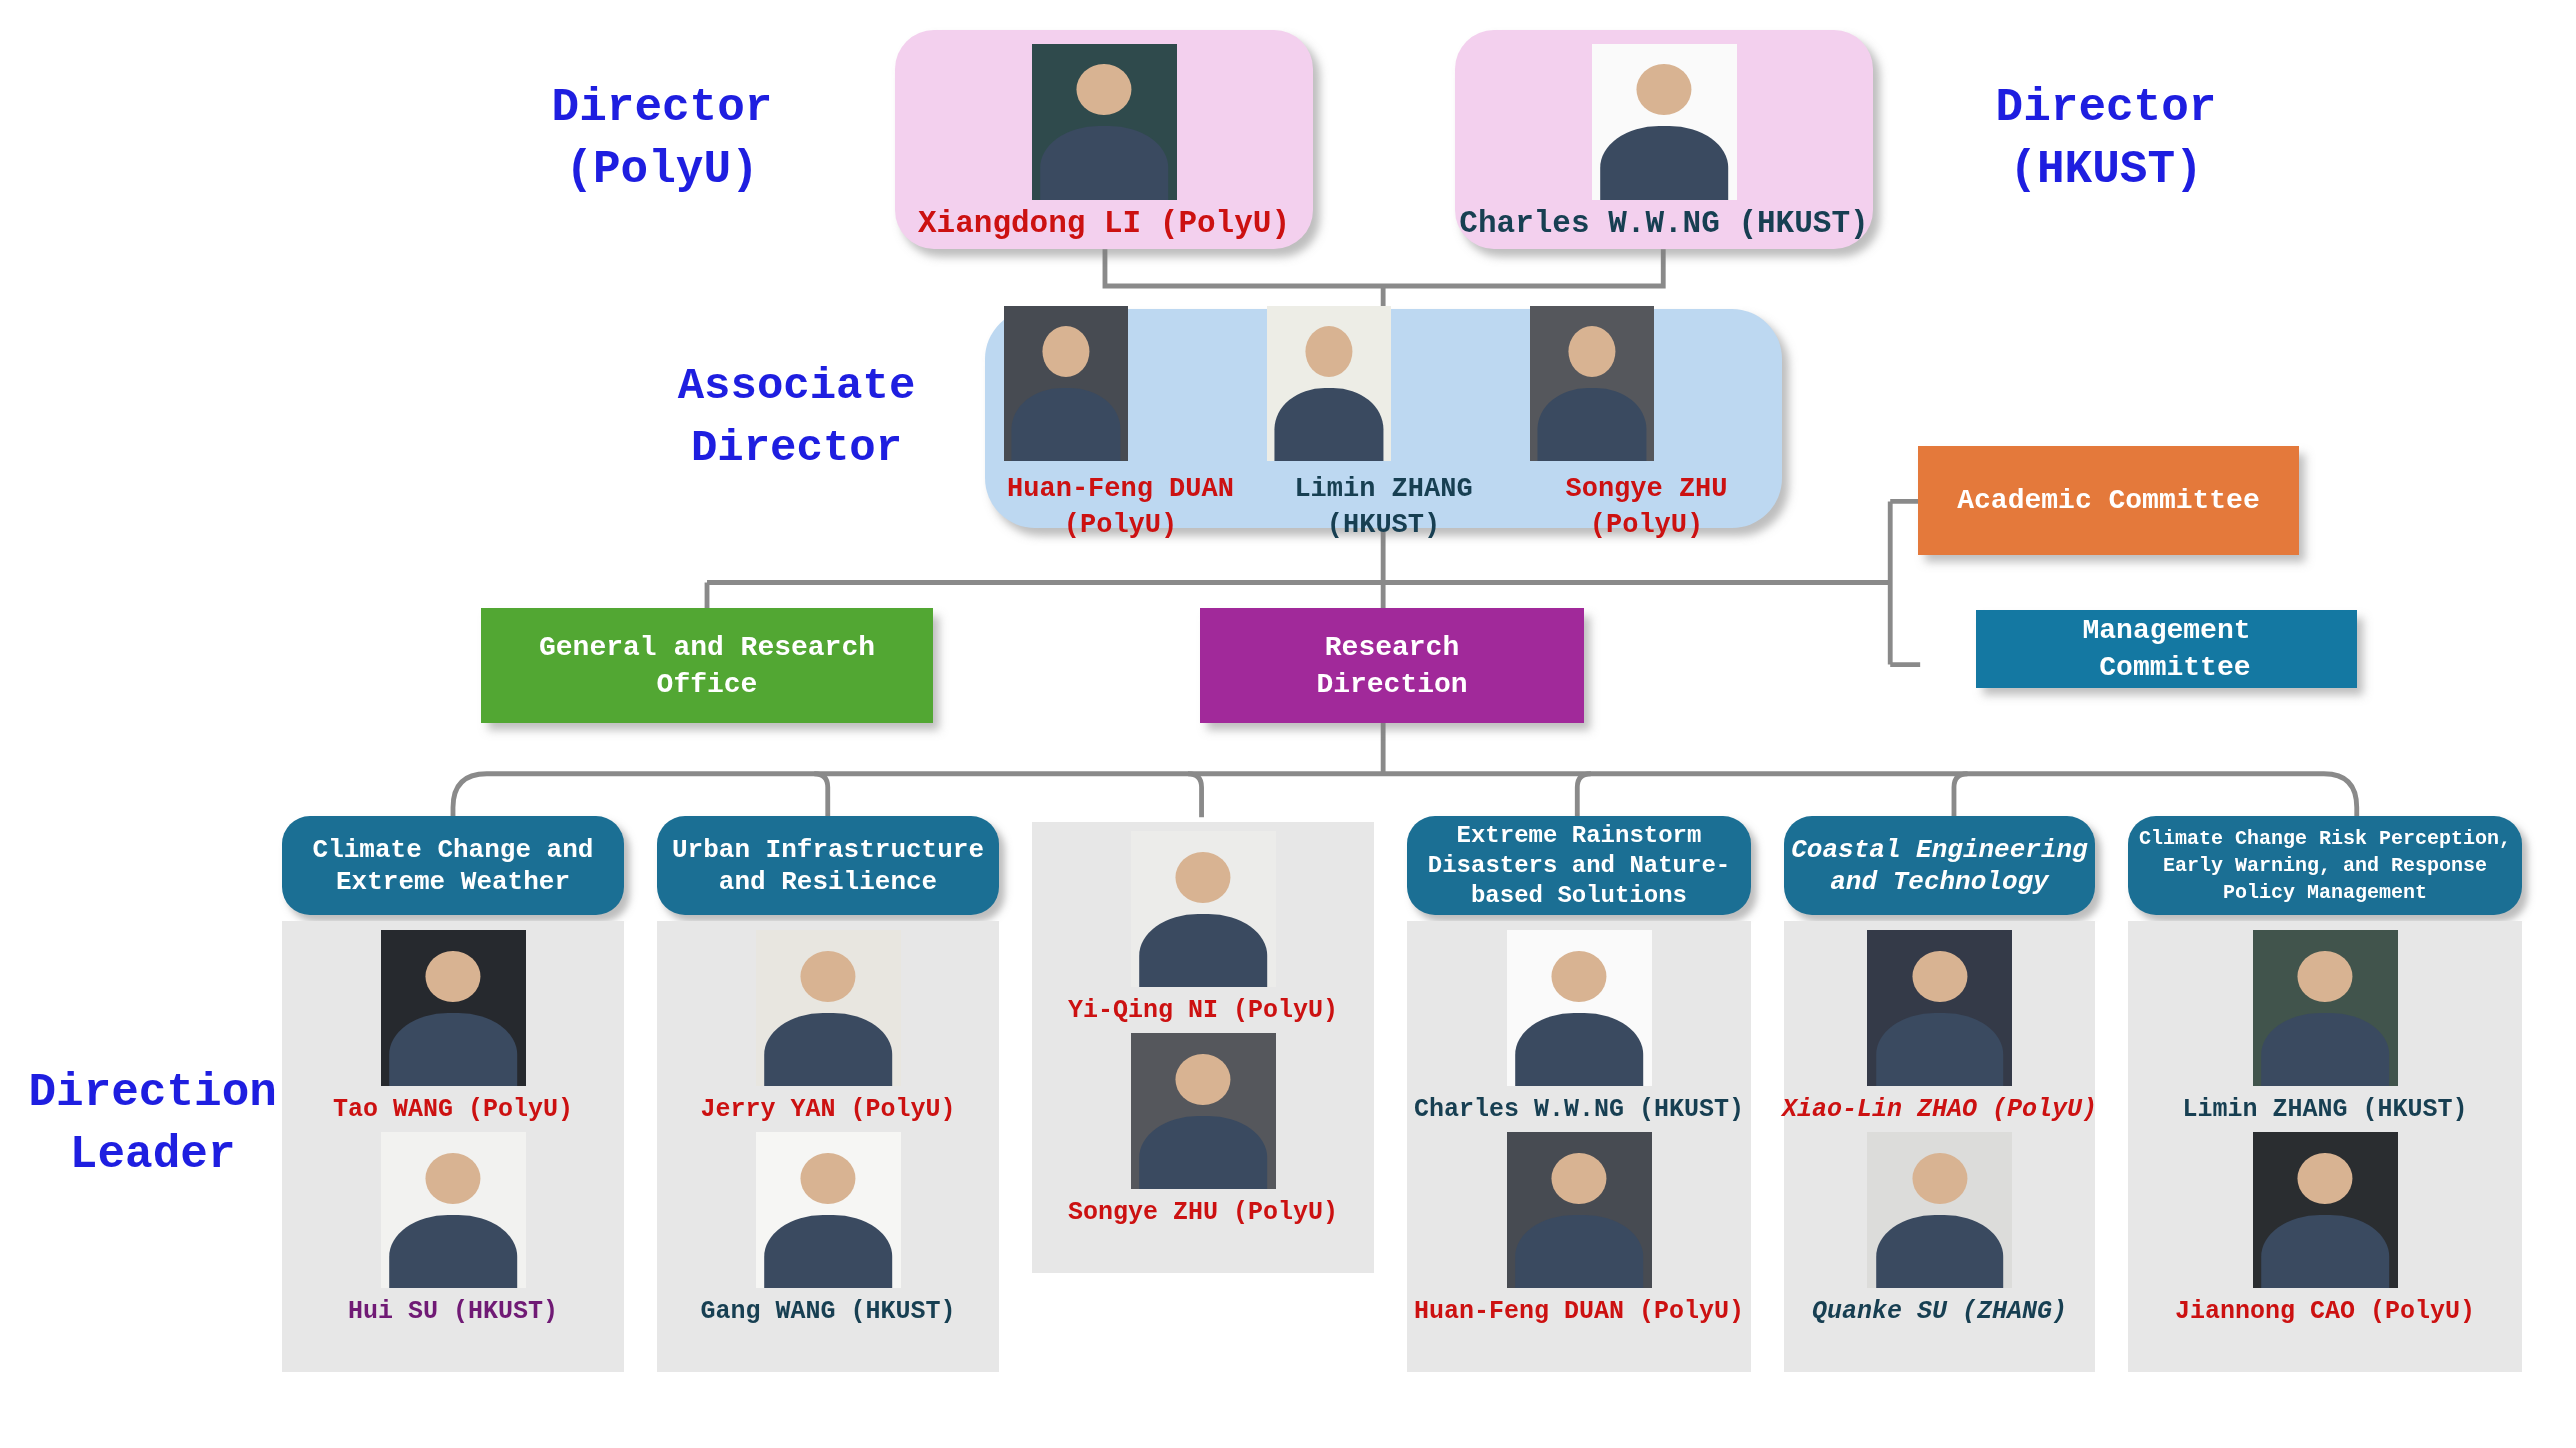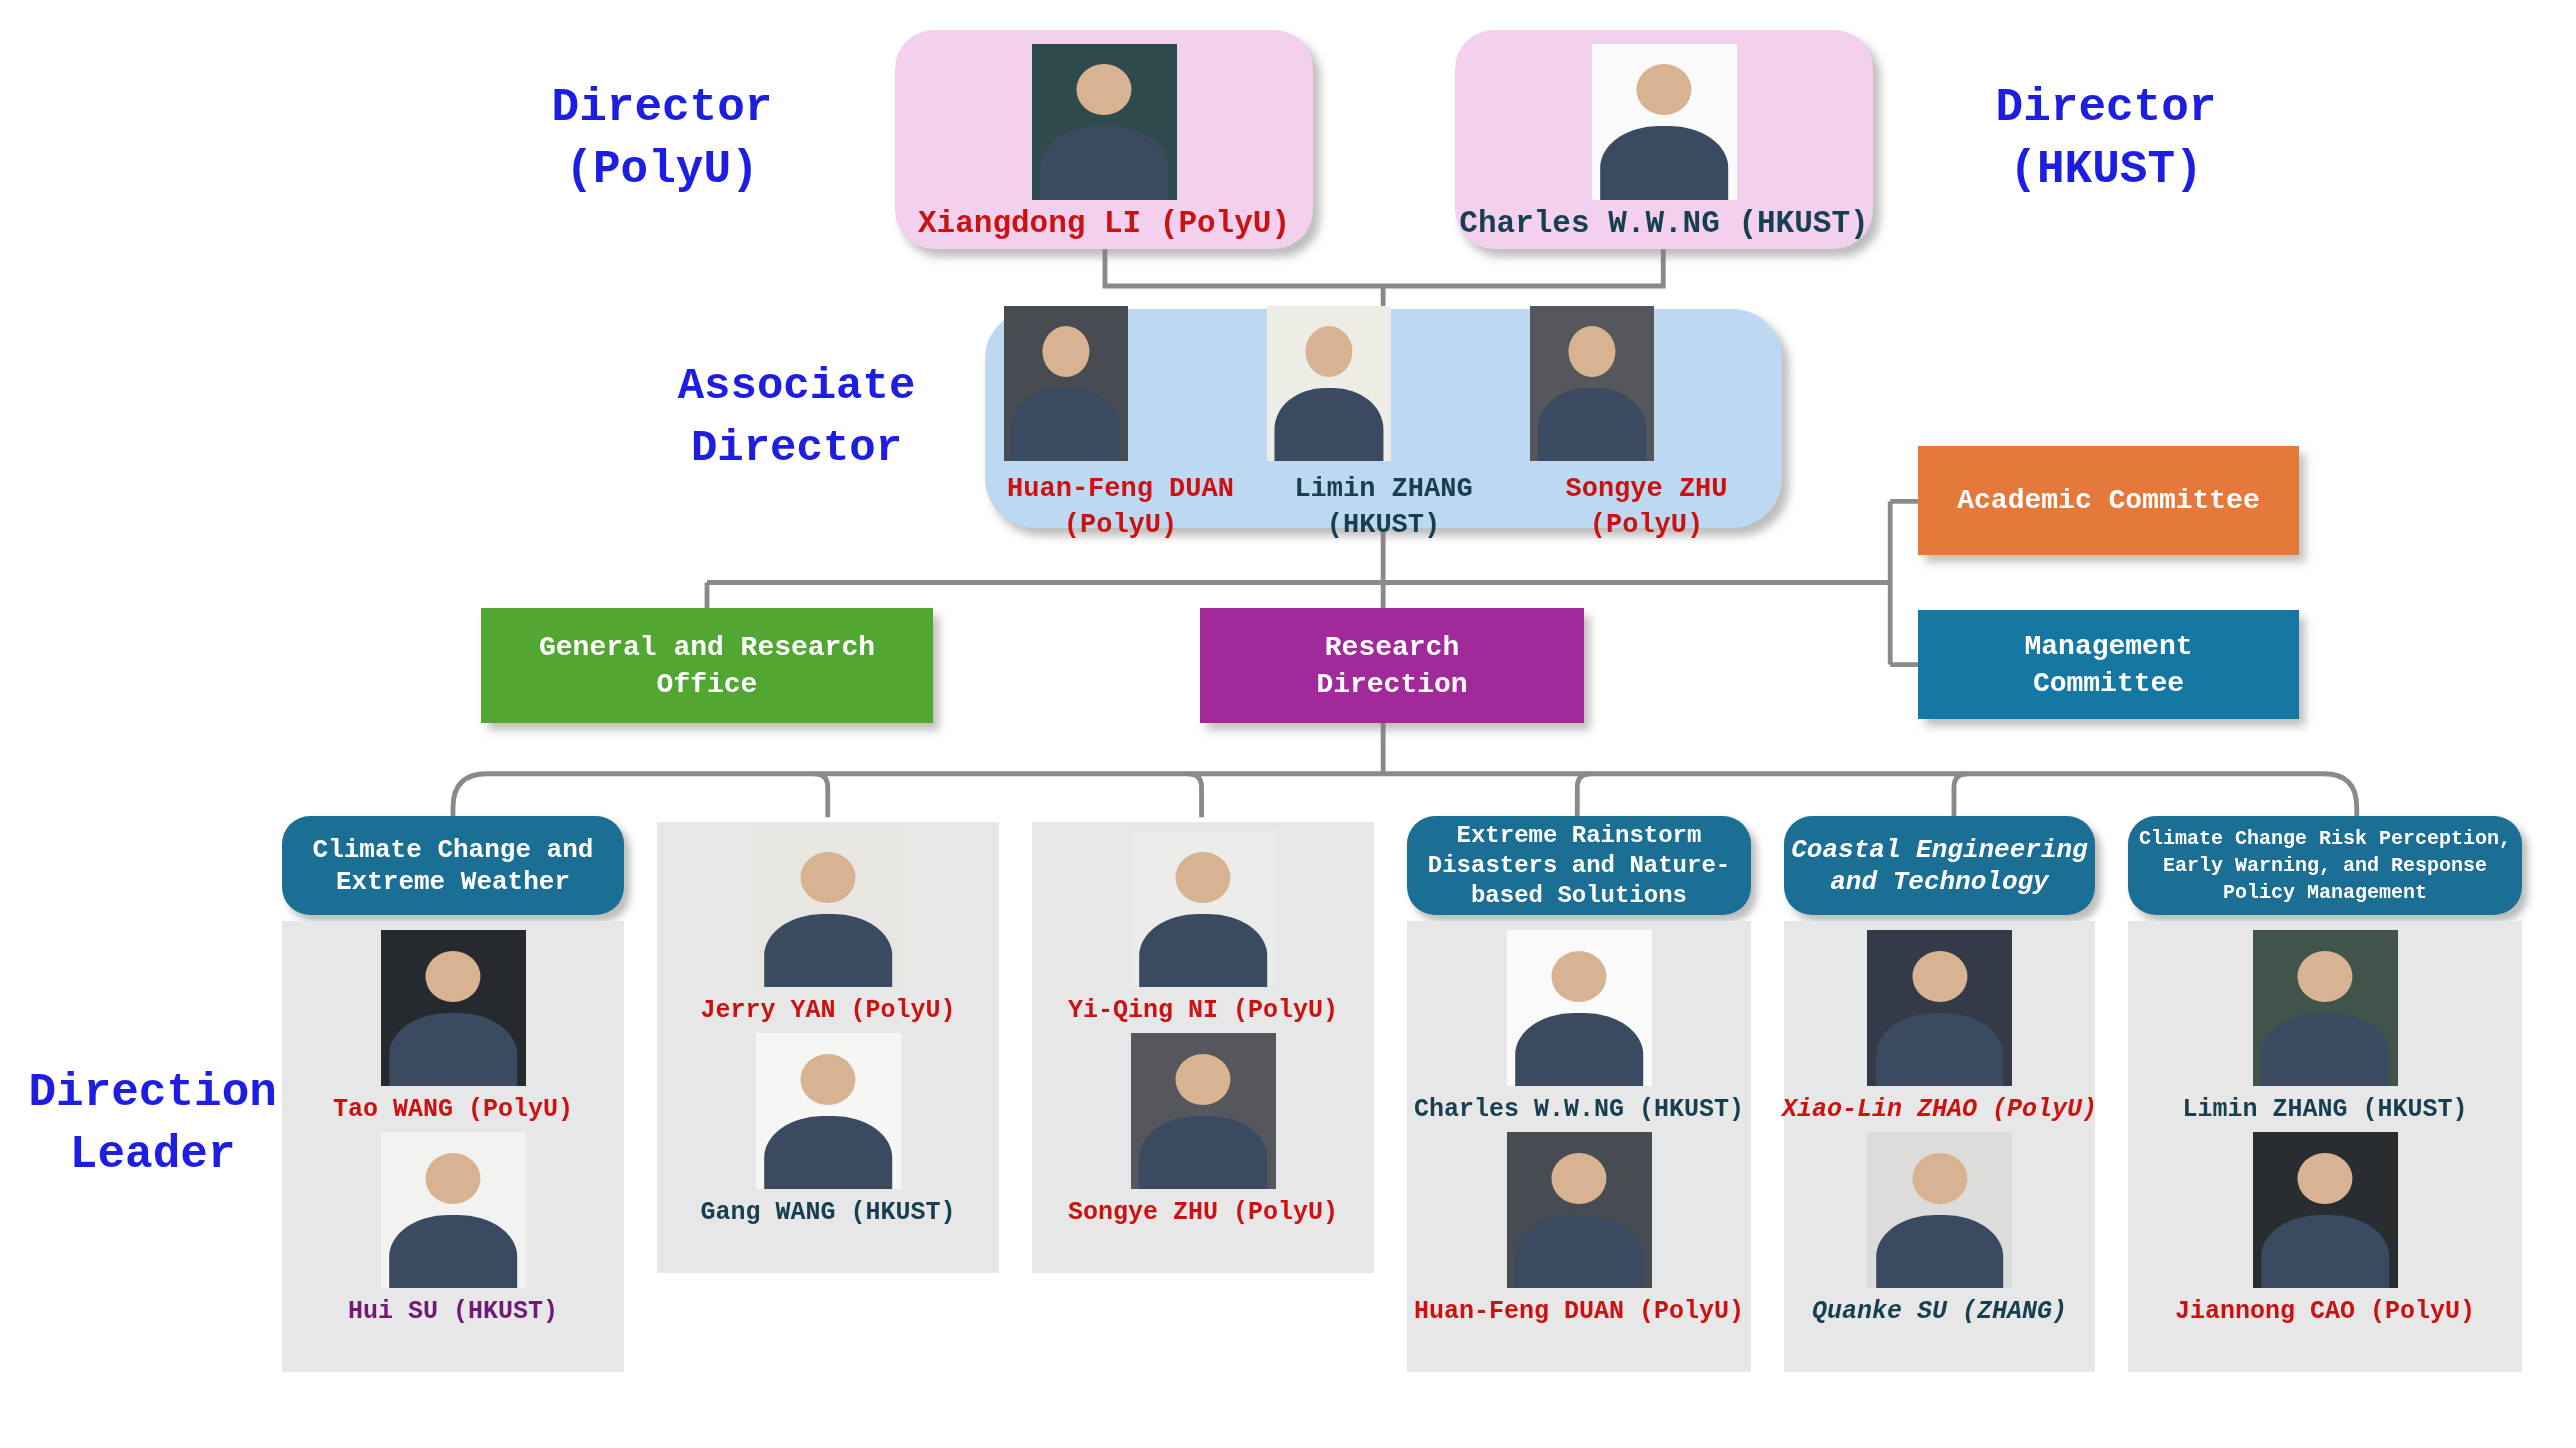--- a/index.html
+++ b/index.html
@@ -36,21 +36,21 @@
   .photo::before{content:"";position:absolute;left:50%;top:13%;transform:translateX(-50%);
     width:38%;height:33%;border-radius:50%;background:#D8B392;}
   .photo::after{content:"";position:absolute;left:50%;top:53%;transform:translateX(-50%);
     width:88%;height:58%;border-radius:46% 46% 10% 10%;background:#3A4A60;}
 
   
   .solid-box{position:absolute;display:flex;align-items:center;justify-content:center;
     color:#ffffff;text-align:center;white-space:pre-line;font-size:28px;line-height:37px;
     box-shadow:6.8px 7.7px 8.7px rgba(125,125,125,.5);}
   .academic{left:1918px;top:446px;width:381px;height:109px;}
-  .management{left:1918px;top:610px;width:381px;height:109px;}
+  .management{left:1976px;top:610px;width:381px;height:78px;text-align:right;}
   .office-green{left:481px;top:608px;width:452px;height:115px;}
   .office-purple{left:1200px;top:608px;width:384px;height:115px;}
 
   
   .columns{position:absolute;left:282px;top:816px;display:flex;gap:33px;}
   .col{display:flex;flex-direction:column;}
   .c1,.c2,.c3{width:342px;} .c4{width:344px;} .c5{width:311px;font-style:italic;} .c6{width:394px;}
   .col-header{height:99px;border-radius:28px;color:#ffffff;display:flex;align-items:center;
     justify-content:center;text-align:center;white-space:pre-line;font-size:26px;line-height:32px;
     padding:0 3.9px;box-sizing:border-box;box-shadow:5.8px 6.8px 7.7px rgba(125,125,125,.5);}
@@ -132,20 +132,22 @@
 Extreme Weather</div>
       <div class="col-panel" style="background: rgb(231, 231, 231);">
         <div class="photo" style="background: rgb(38, 41, 46);"></div>
         <div class="p-name" style="color: rgb(204, 17, 17);">Tao WANG (PolyU)</div>
         <div class="photo" style="background: rgb(242, 242, 240);"></div>
         <div class="p-name" style="color: #701a75; text-align: center;">Hui SU (HKUST)</div>
       </div>
     </div>
 
     <div class="col c2">
+      <div class="col-header" style="background: rgb(27, 111, 148);">Urban Infrastructure
+and Resilience</div>
       <div class="col-panel" style="background: rgb(231, 231, 231);">
         <div class="photo" style="background: rgb(232, 230, 224);"></div>
         <div class="p-name" style="color: rgb(204, 17, 17);">Jerry YAN (PolyU)</div>
         <div class="photo" style="background: rgb(246, 246, 244);"></div>
         <div class="p-name" style="color: rgb(23, 63, 82);">Gang WANG (HKUST)</div>
       </div>
     </div>
 
     <div class="col c3">
       <div class="col-panel" style="background: rgb(231, 231, 231);">

